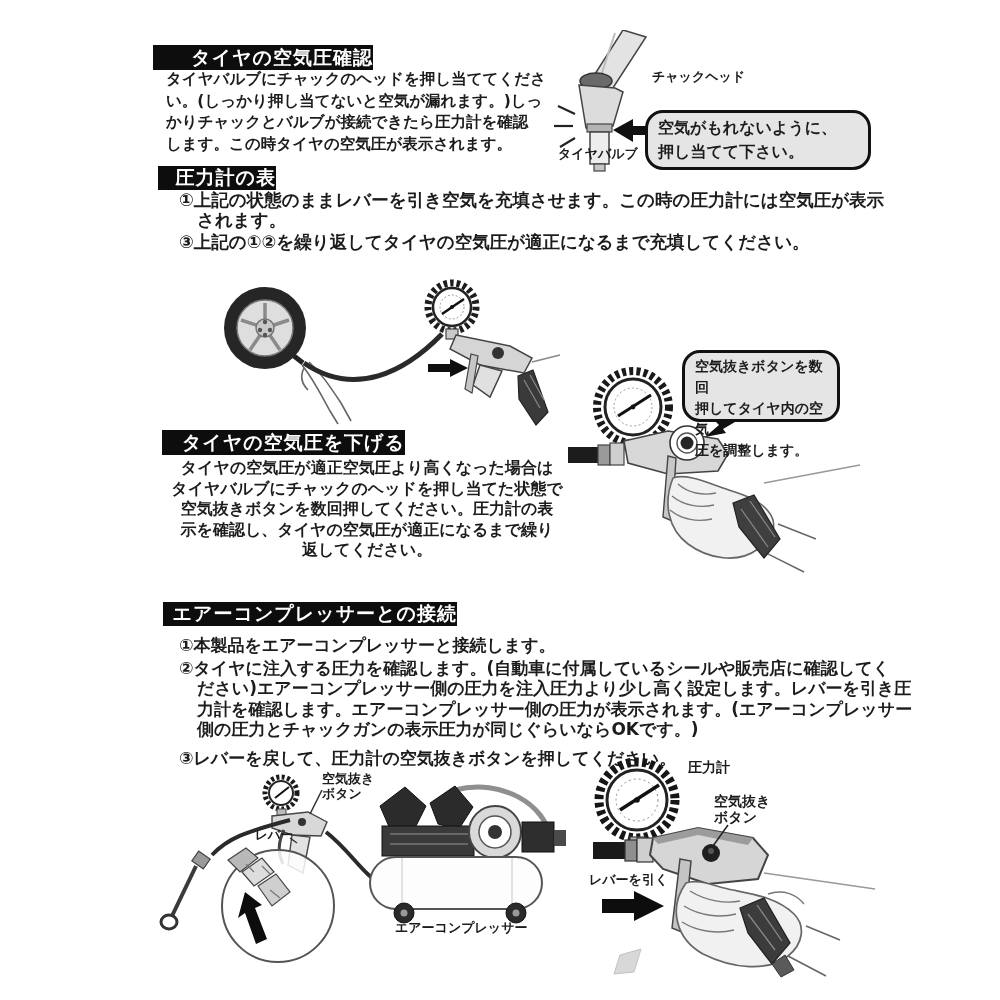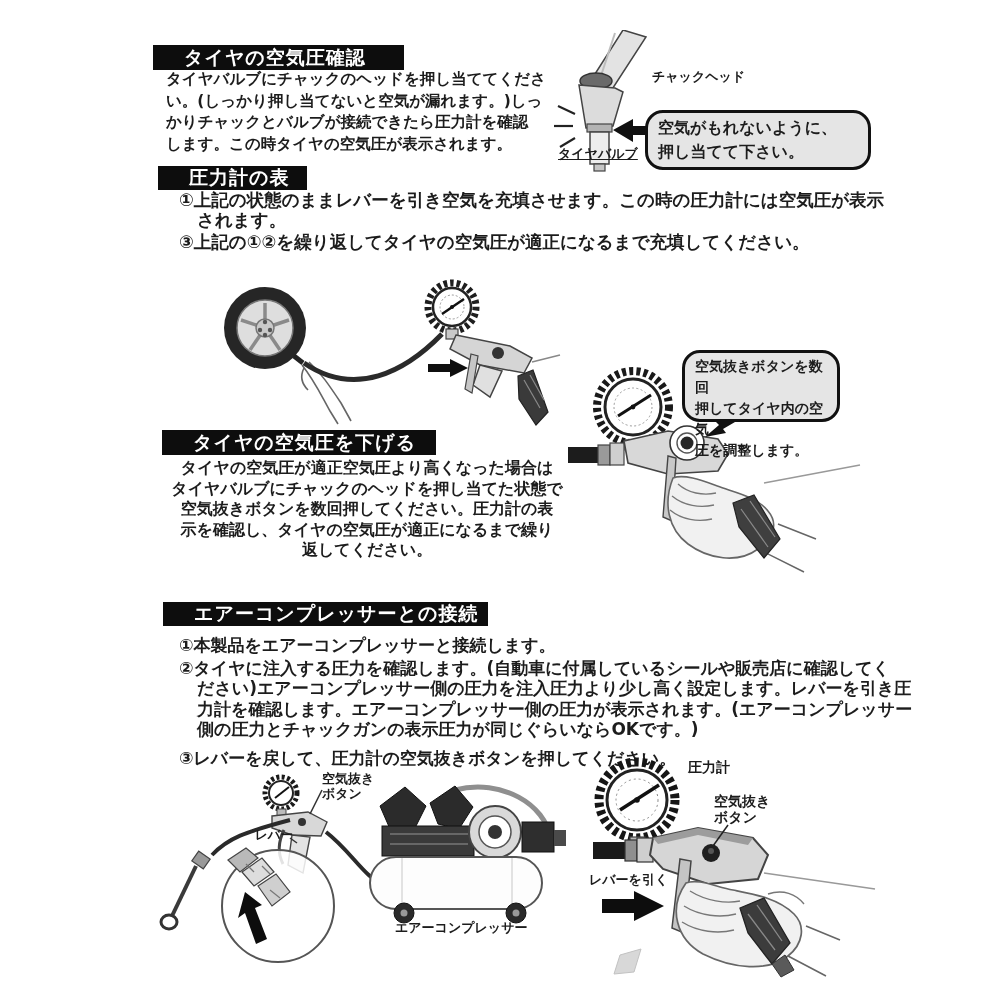--- a/index.html
+++ b/index.html
@@ -3,22 +3,22 @@
 <meta charset="utf-8">
 <style>
   html,body{margin:0;padding:0;}
   body{
     width:1000px;height:1000px;background:#ffffff;position:relative;
     font-family:"DejaVu Sans","Liberation Sans",sans-serif;
     font-weight:bold;color:#1c1c1c;overflow:hidden;
   }
   .hbox{
     position:absolute;background:#0d0d0d;color:#ffffff;
-    display:flex;align-items:center;justify-content:flex-start;
-    font-size:19px;white-space:nowrap;letter-spacing:1px;padding-left:31px;
+    display:flex;align-items:center;justify-content:flex-end;
+    font-size:19px;white-space:nowrap;letter-spacing:1px;
   }
   .para{position:absolute;white-space:pre-line;}
   .list{position:absolute;margin-left:36px;}
   .li{white-space:pre-line;padding-left:18px;text-indent:-18px;}
   .lbl{position:absolute;white-space:pre-line;line-height:1.15;}
   .bubble{
     position:absolute;border:3px solid #111;border-radius:18px;background:#e5e5e5;
     white-space:pre-line;padding:3px 10px;box-sizing:border-box;
   }
   .illus{position:absolute;}
@@ -45,21 +45,21 @@
     <rect x="37" y="102" width="19" height="32" fill="#ededed" stroke="#444" stroke-width="1.5"></rect>
     <rect x="41" y="134" width="11" height="7" fill="#c6c6c6" stroke="#444" stroke-width="1.2"></rect>
     <g stroke="#222" stroke-width="2.2">
       <line x1="22" y1="84" x2="5" y2="76"></line>
       <line x1="20" y1="96" x2="1" y2="96"></line>
       <line x1="22" y1="108" x2="7" y2="117"></line>
     </g>
     <polygon points="60,100 80,89 80,96 100,96 100,105 80,105 80,112" fill="#101010"></polygon>
   </svg>
   <div class="lbl" style="left:99px;top:40px;font-size:13px;">チャックヘッド</div>
-  <div class="lbl" style="left:5px;top:117px;font-size:13px;text-decoration:underline;">タイヤバルブ</div>
+  <div class="lbl" style="left:5px;top:117px;font-size:13px;">タイヤバルブ</div>
   <div class="bubble" style="left:92px;top:80px;width:226px;height:60px;font-size:16px;line-height:24px;">空気がもれないように、
 押し当てて下さい。</div>
 </div>
 
 <div class="hbox" style="left:158px;top:166px;width:118px;height:24px;">
   <span>圧力計の表</span>
 </div>
 <div class="list" style="left:143px;top:190px;width:735px;font-size:17.5px;line-height:20px;">
   <div class="li">①上記の状態のままレバーを引き空気を充填させます。この時の圧力計には空気圧が表示
 されます。</div>

